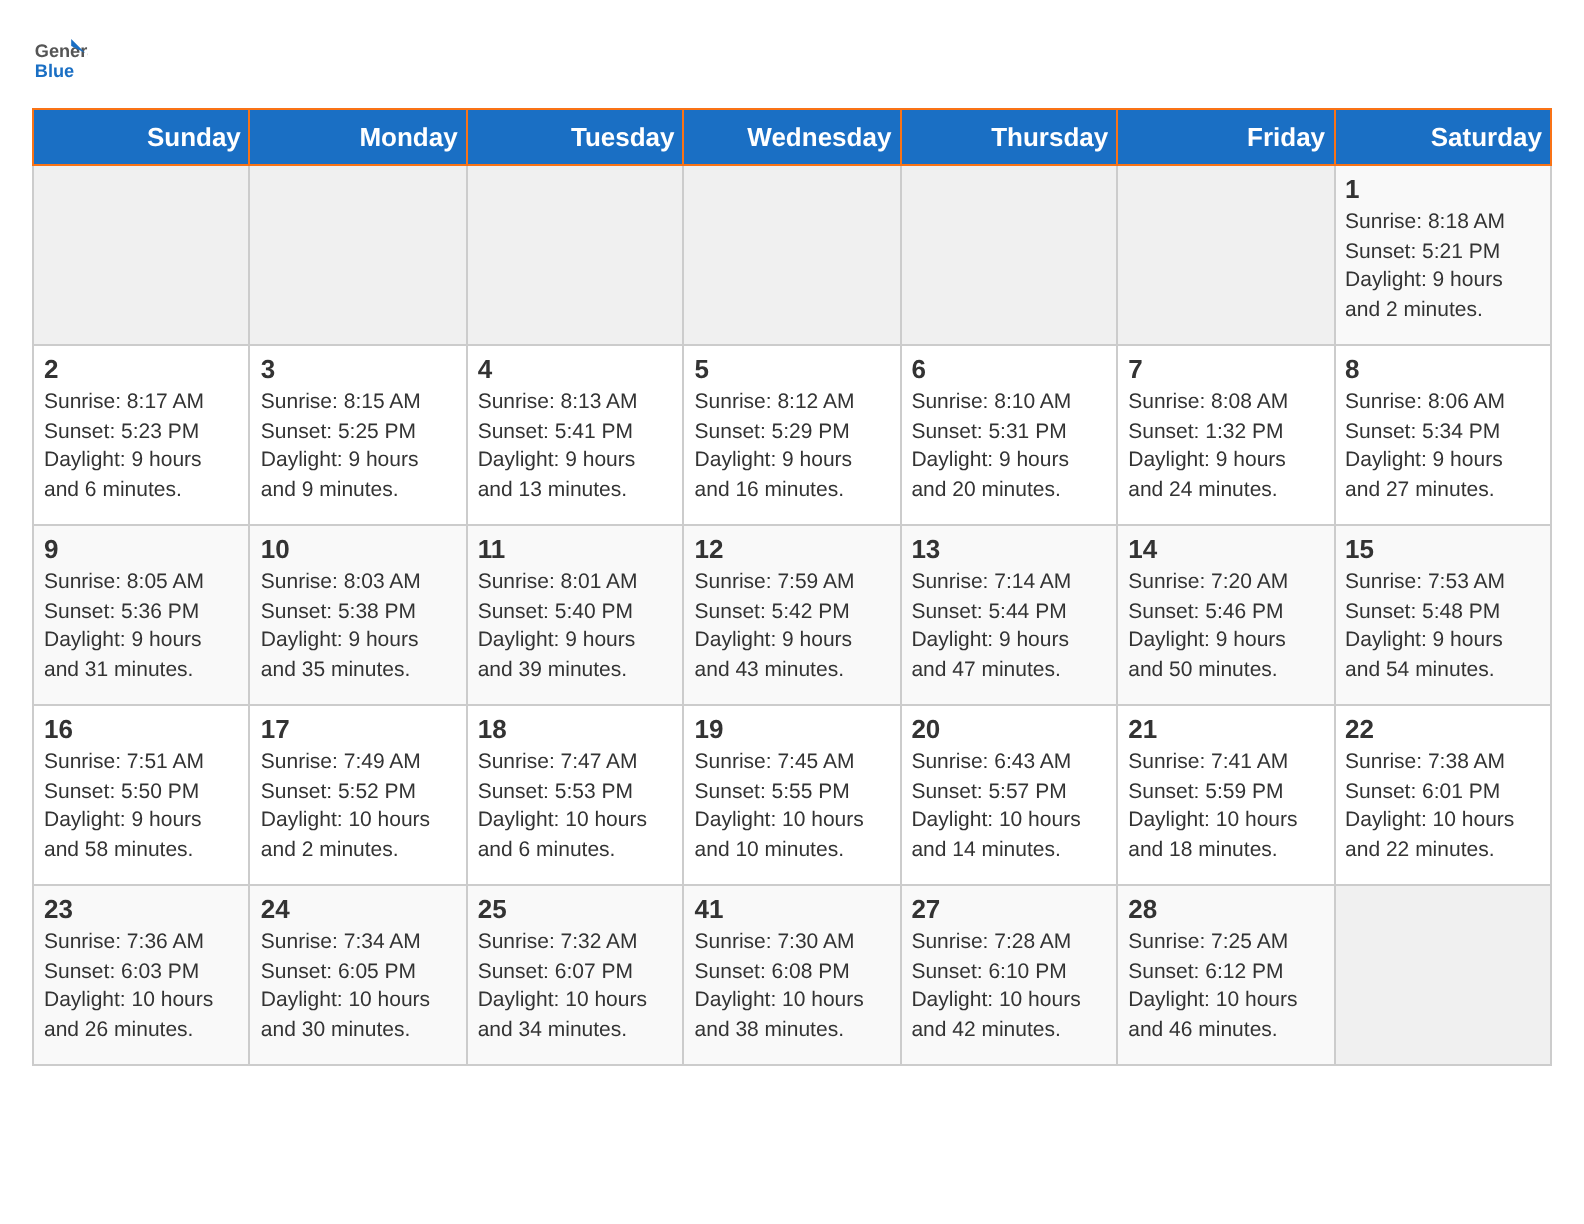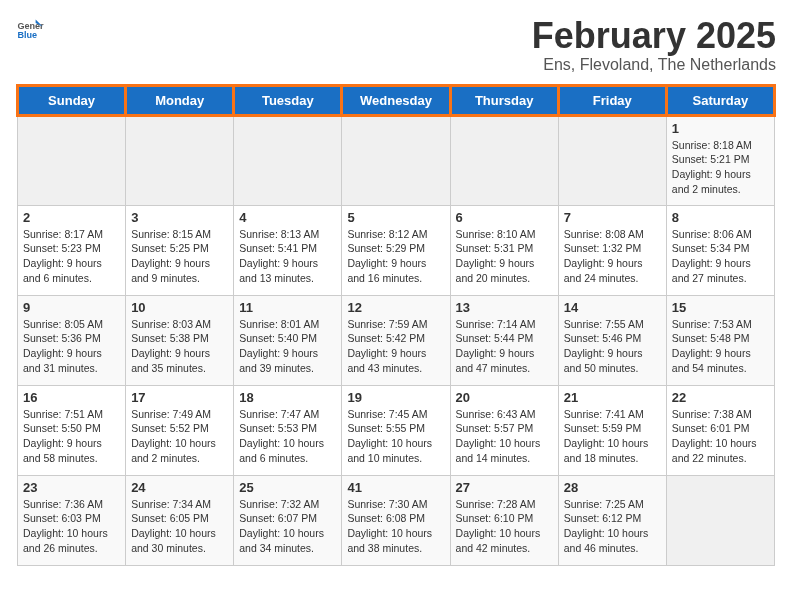--- a/index.html
+++ b/index.html
@@ -44,22 +44,22 @@
       table-layout: fixed;
     }
     thead tr {
       background: #1a6fc4;
       color: #fff;
     }
     thead th {
       padding: 6px 4px;
       font-size: 13px;
       font-weight: bold;
-      text-align: center;
-      border: 3px solid #f97316;
+      text-align: right;
+      border: 1px solid #f97316;
       margin-top: 15px;
     }
     tbody td {
       vertical-align: top;
       border: 1px solid #ccc;
       padding: 4px 5px;
       height: 90px;
       font-size: 11px;
       color: #333;
       background: #fff;
@@ -85,24 +85,20 @@
 </head>
 <body>
 
 <div class="header">
   <div class="logo">
     <svg class="logo-icon" viewBox="0 0 40 40">
       <text x="2" y="18" font-size="13" font-weight="bold" fill="#555">General</text>
       <text x="2" y="32" font-size="13" font-weight="bold" fill="#1a6fc4">Blue</text>
       <polygon points="28,5 38,15 28,10" fill="#1a6fc4"></polygon>
     </svg>
-  </div>
-  <div class="title-block">
-    <div class="calendar-title">February 2025</div>
-    <div class="calendar-subtitle">Ens, Flevoland, The Netherlands</div>
   </div>
 </div>
 
 <table>
   <thead>
     <tr>
       <th>Sunday</th>
       <th>Monday</th>
       <th>Tuesday</th>
       <th>Wednesday</th>
@@ -196,21 +192,21 @@
 Daylight: 9 hours and 43 minutes.</div>
         </td>
         <td>
           <span class="day-number">13</span>
           <div class="day-info">Sunrise: 7:14 AM
 Sunset: 5:44 PM
 Daylight: 9 hours and 47 minutes.</div>
         </td>
         <td>
           <span class="day-number">14</span>
-          <div class="day-info">Sunrise: 7:55 AM
+          <div class="day-info">Sunrise: 7:20 AM
 Sunset: 5:46 PM
 Daylight: 9 hours and 50 minutes.</div>
         </td>
         <td>
           <span class="day-number">15</span>
           <div class="day-info">Sunrise: 7:53 AM
 Sunset: 5:48 PM
 Daylight: 9 hours and 54 minutes.</div>
         </td>
       </tr>

